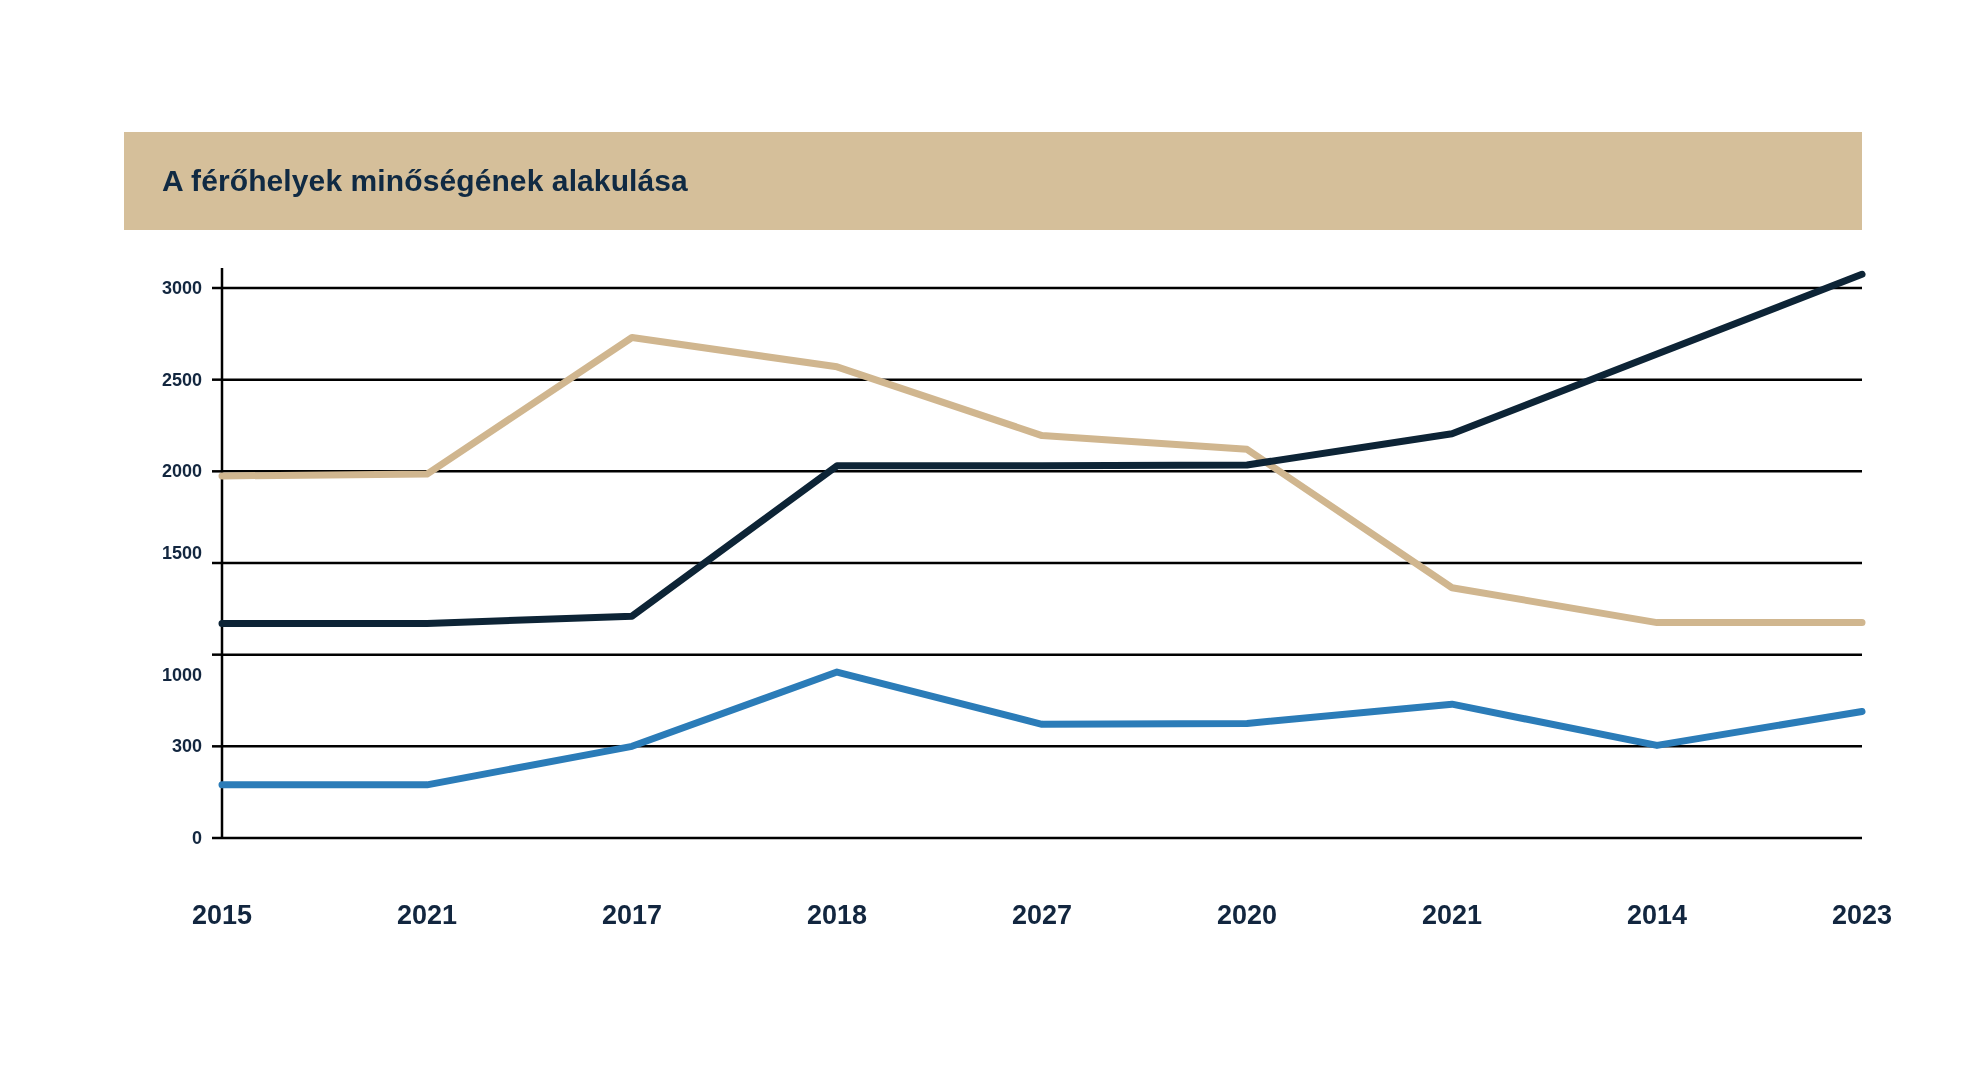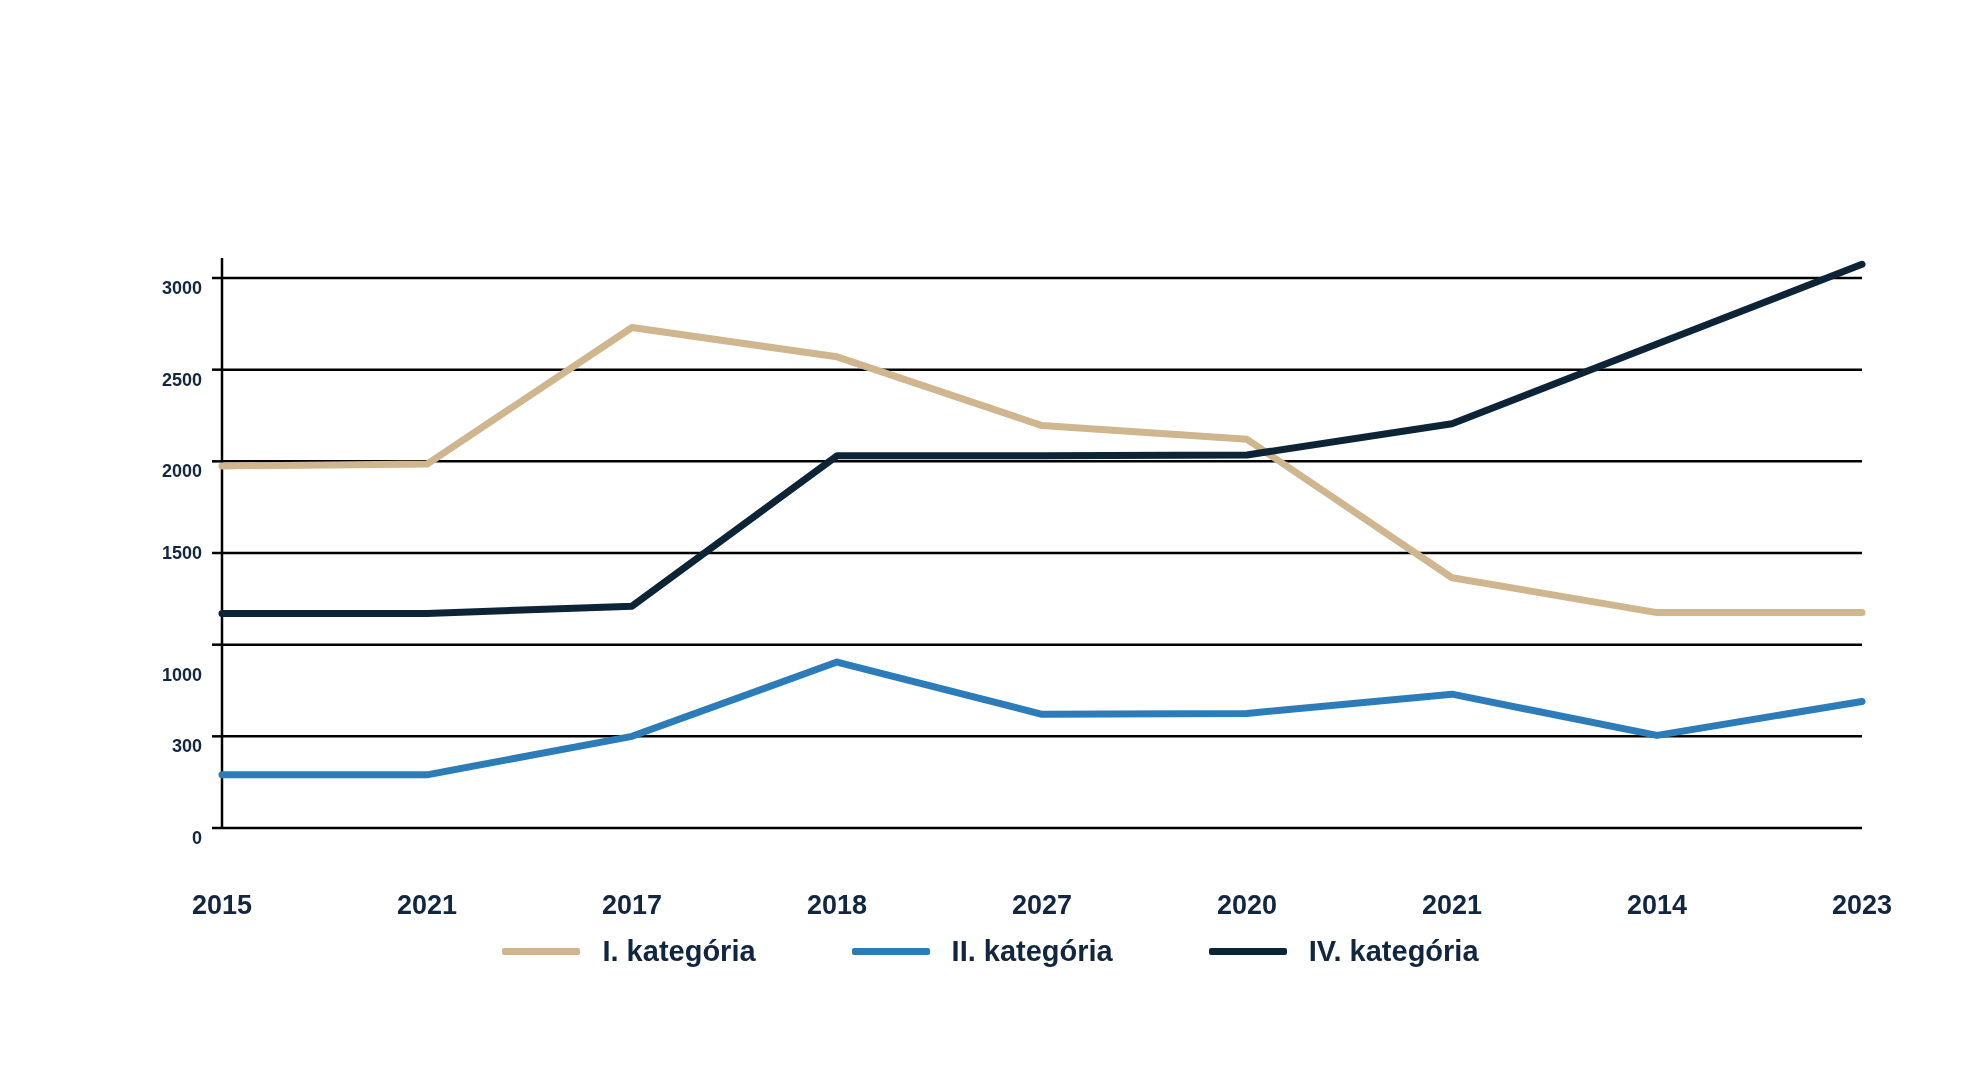--- a/index.html
+++ b/index.html
@@ -43,21 +43,21 @@
   .chart-wrap {
     position: absolute;
     left: 0;
     top: 250px;
     width: 1981px;
     height: 620px;
   }
   .plot {
     position: absolute;
     left: 222px;
-    top: 28px;
+    top: 38px;
     width: 1640px;
     height: 550px;
   }
   .svg-plot {
     position: absolute;
     left: 0;
     top: 0;
     width: 1640px;
     height: 550px;
     overflow: visible;
@@ -109,20 +109,23 @@
     font-size: 29px;
     font-weight: bold;
     color: #12263f;
   }
 </style>
 </head>
 <body>
 
 <div class="page">
 
+  <div class="title-bar">
+    <div class="title-text">A férőhelyek minőségének alakulása</div>
+  </div>
 
   <div class="chart-wrap">
     <div id="ytick-layer">
         <div class="ytick" style="top: 588px;">0</div>
         <div class="ytick" style="top: 496.333px;">300</div>
         <div class="ytick" style="top: 397px; margin-top: 28px;">1000</div>
         <div class="ytick" style="top: 303px;">1500</div>
         <div class="ytick" style="top: 221.333px;">2000</div>
         <div class="ytick" style="top: 129.667px;">2500</div>
         <div class="ytick" style="top: 38px;">3000</div>
@@ -155,28 +158,14 @@
           <div class="xtick" style="left: 615px;">2018</div>
           <div class="xtick" style="left: 820px;">2027</div>
           <div class="xtick" style="left: 1025px;">2020</div>
           <div class="xtick" style="left: 1230px;">2021</div>
           <div class="xtick" style="left: 1435px;">2014</div>
           <div class="xtick" style="left: 1640px;">2023</div>
         </div>
     </div>
   </div>
 
-  <div class="legend" id="legend">
-      <div class="legend-item">
-        <span class="legend-swatch" style="background: rgb(208, 182, 143);"></span>
-        <span class="legend-label">I. kategória</span>
-      </div>
-      <div class="legend-item">
-        <span class="legend-swatch" style="background: rgb(43, 124, 184);"></span>
-        <span class="legend-label">II. kategória</span>
-      </div>
-      <div class="legend-item">
-        <span class="legend-swatch" style="background: rgb(13, 36, 54);"></span>
-        <span class="legend-label">IV. kategória</span>
-      </div>
-    </div>
 
 </div>
 
 </body></html>

